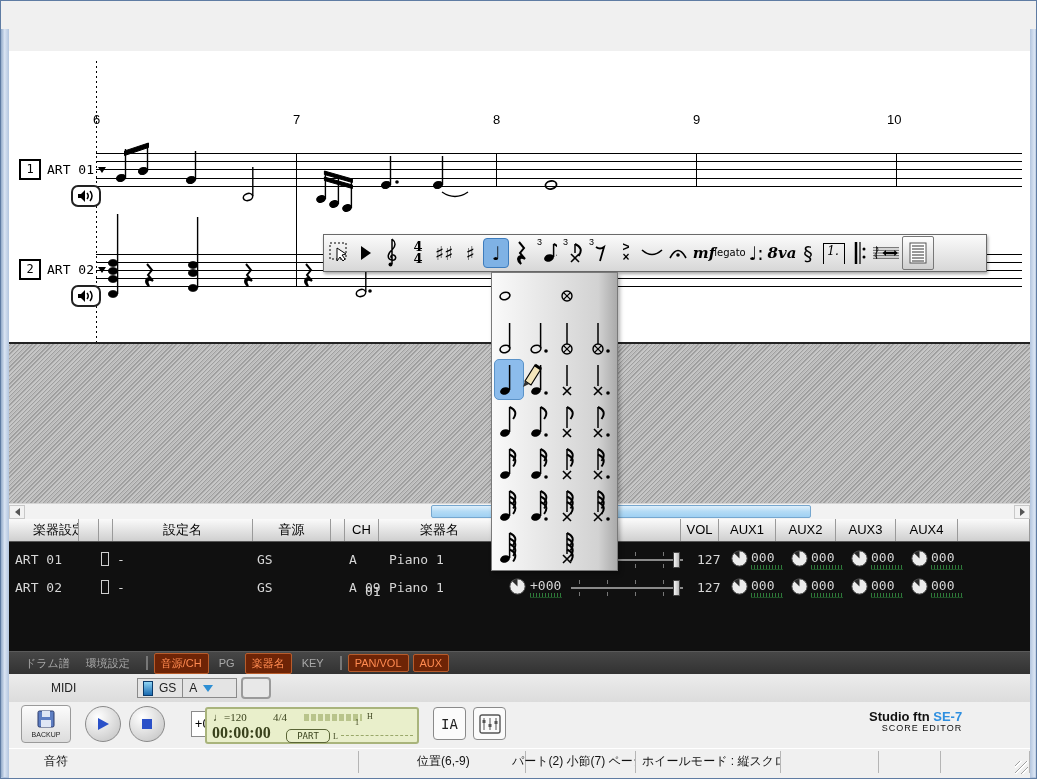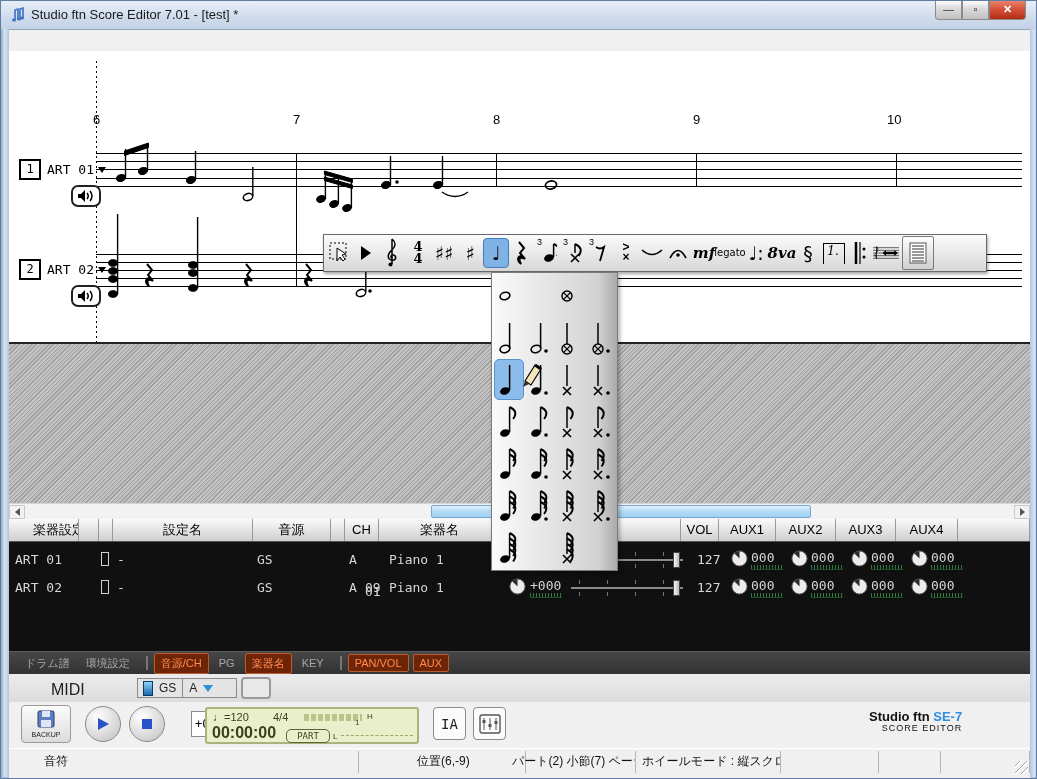--- a/index.html
+++ b/index.html
@@ -61,21 +61,21 @@
   .slider-handle{position:absolute;width:7px;height:16px;border:1px solid #444;
     background:linear-gradient(90deg,#f5f5f5,#b9b9b9);box-sizing:border-box;}
   .sl-tick{position:absolute;width:1px;height:4px;background:#777;}
   
   #tabrow{left:8px;top:650px;width:1021px;height:23px;background:linear-gradient(#474747,#323232);
     border-top:1px solid #5a5a5a;display:flex;align-items:center;padding-left:10px;box-sizing:border-box;}
   .tab{font-size:11px;padding:2px 6px;margin-right:4px;color:#a9a9a9;border-radius:2px;white-space:nowrap;}
   .tab.orange{color:#ff8a50;background:#6e2406;border:1px solid #b85c2c;}
   .tab-sep{width:2px;height:14px;background:#777;margin:0 6px;}
   #midirow{left:8px;top:673px;width:1021px;height:28px;background:linear-gradient(#ececec,#dcdcdc);}
-  #midi-label{left:42px;top:7px;font-size:16px;color:#222;}
+  #midi-label{left:42px;top:7px;font-size:12px;color:#222;}
   #midi-box{left:128px;top:4px;width:100px;height:20px;border:1px solid #8a8a8a;background:#e4e4e4;
     box-sizing:border-box;display:flex;align-items:center;font-size:12px;color:#222;}
   #midi-led{width:8px;height:13px;margin:0 6px 0 5px;border:1px solid #0a3a6a;
     background:linear-gradient(#8ed4f4,#1a6ab0);}
   #midi-div{width:1px;height:18px;background:#8a8a8a;margin:0 6px;}
   .tri-blue{display:inline-block;width:0;height:0;border-left:5px solid transparent;
     border-right:5px solid transparent;border-top:7px solid #2e8fd4;margin-left:6px;}
   #midi-extra{left:232px;top:3px;width:30px;height:22px;border:2px solid #9a9a9a;border-radius:4px;background:#e8e8e8;box-sizing:border-box;}
   
   #transport{left:8px;top:701px;width:1021px;height:46px;background:#f0f0f0;}
@@ -85,21 +85,21 @@
   .circ-btn{border-radius:50%;width:36px;height:36px;top:4px;border:1px solid #8a8a8a;
     background:radial-gradient(circle at 35% 30%,#ffffff,#cfcfcf 75%,#9f9f9f);
     display:flex;align-items:center;justify-content:center;box-sizing:border-box;}
   #play-btn{left:76px;}  #stop-btn{left:120px;}
   #pitch-spin{left:162px;top:9px;width:44px;height:26px;border:1px solid #8a8a8a;background:#fff;box-sizing:border-box;margin-left:20px;}
   #pitch-val{position:absolute;left:3px;top:5px;font-size:12px;color:#000;font-family:"DejaVu Sans Mono",monospace;}
   #spin-arrows{position:absolute;right:0;top:0;width:11px;height:24px;border-left:1px solid #aaa;}
   .sp-tri{position:absolute;left:2px;width:0;height:0;border-left:3px solid transparent;border-right:3px solid transparent;}
   #lcd{left:196px;top:5px;width:214px;height:37px;background:#e9efcb;border:2px solid #a9b47c;
     border-radius:3px;box-sizing:border-box;color:#39411c;}
-  .lcd-t{position:absolute;font-family:Liberation Sans, sans-serif;}
+  .lcd-t{position:absolute;font-family:Liberation Serif, serif;}
   #lcd-bar{position:absolute;left:97px;top:5px;width:58px;height:7px;
     background:repeating-linear-gradient(90deg,#b9c48c 0 5px,#e9efcb 5px 7px);}
   #lcd-dash{position:absolute;left:134px;top:26px;width:72px;border-bottom:1px dashed #9aa86a;}
   #part-box{position:absolute;left:79px;top:20px;width:42px;height:12px;border:1px solid #5a6536;
     border-radius:5px;font-size:9px;text-align:center;line-height:12px;font-family:"DejaVu Sans Mono",monospace;}
   .sqbtn{top:5px;width:33px;height:33px;border:1px solid #8a8a8a;border-radius:4px;background:#fbfbfb;
     display:flex;align-items:center;justify-content:center;box-sizing:border-box;}
   #ia-btn{left:424px;font-size:14px;color:#222;font-family:"DejaVu Sans Mono",monospace;}
   #mixer-btn{left:464px;}
   #logo{left:860px;top:8px;text-align:right;line-height:1;}
@@ -132,33 +132,20 @@
     box-shadow:2px 3px 4px rgba(0,0,0,.3);box-sizing:border-box;}
   .pcell{position:absolute;width:30px;height:41px;display:flex;align-items:center;justify-content:center;}
   .pcell.sel{background:#8cbcec;border:1px solid #5a92c8;border-radius:5px;box-sizing:border-box;}
   #pencil{left:519px;top:360px;z-index:12;}
 </style>
 </head>
 <body>
 
 <div id="win">
 
-  <div class="abs" id="titlebar">
-    <svg class="abs" style="left:9px;top:5px" width="18" height="18" viewBox="0 0 18 18">
-      <path d="M5 14 L5 4 L8 3 L8 13" fill="none" stroke="#3a6fc4" stroke-width="1.6"></path>
-      <path d="M10 13 L10 3 L13 2 L13 12" fill="none" stroke="#3a6fc4" stroke-width="1.6"></path>
-      <ellipse cx="4" cy="14" rx="2" ry="1.5" fill="#3a6fc4"></ellipse>
-      <ellipse cx="9" cy="13" rx="2" ry="1.5" fill="#3a6fc4"></ellipse>
-      <ellipse cx="12" cy="12" rx="2" ry="1.5" fill="#3a6fc4"></ellipse>
-    </svg>
-    <span class="abs" id="title-text">Studio ftn Score Editor 7.01 - [test] *</span>
-    <div class="abs capbtn" id="btn-min">—</div>
-    <div class="abs capbtn" id="btn-max">▫</div>
-    <div class="abs capbtn" id="btn-close">✕</div>
-  </div>
 
   <div class="abs frame" id="frame-l"></div>
   <div class="abs frame" id="frame-r"></div>
   <div class="abs" id="frame-b"></div>
 
 
   <div class="abs" id="score">
     <svg width="1021" height="293" viewBox="0 0 1021 293">
       <g stroke="#000" stroke-width="1" shape-rendering="crispEdges">
         <line x1="87" y1="10" x2="87" y2="293" stroke-dasharray="2,3"></line>

